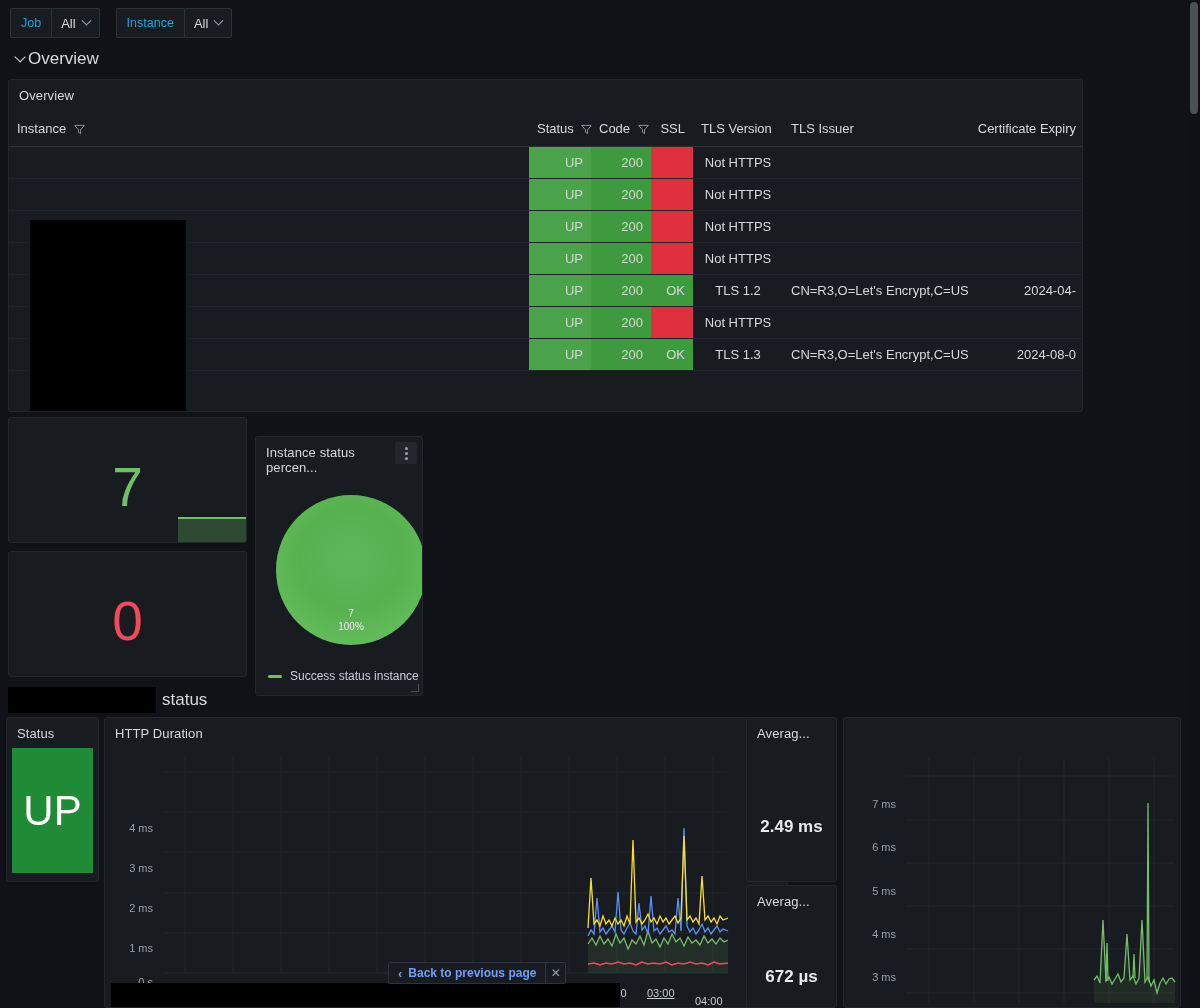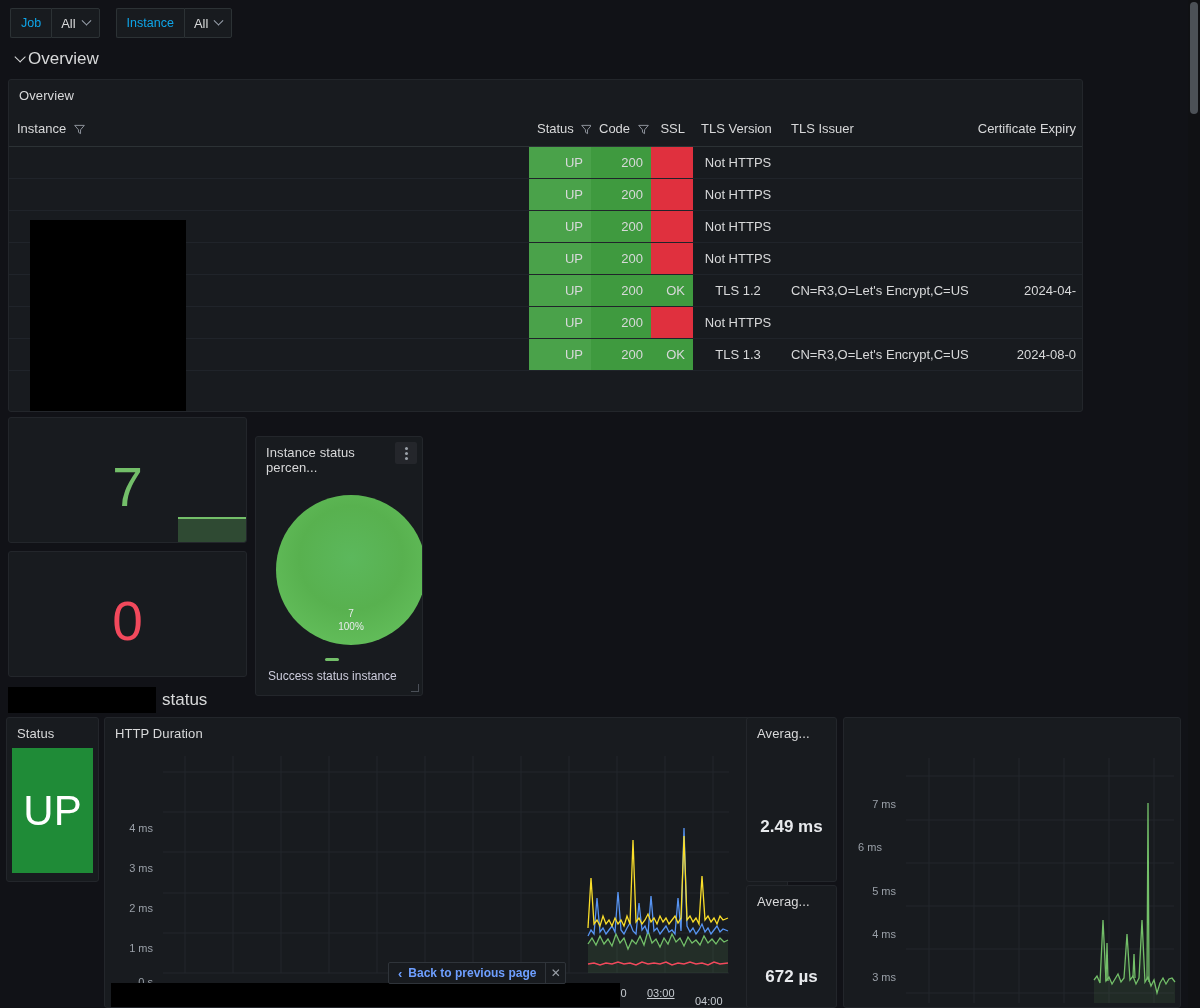--- a/index.html
+++ b/index.html
@@ -238,21 +238,21 @@
     <div class="panel-title" style="padding-right:30px;">Instance status percen...</div>
     <div class="panel-menu">
         <i></i>
         <i></i>
         <i></i>
       </div>
     <div class="pie" style="left:20px; top:58px; width:150px; height:150px;">
       <div class="pie-lbl" style="top:112px;">7</div>
       <div class="pie-lbl" style="top:125px;">100%</div>
     </div>
-    <div class="legend" style="left:12px; bottom:12px;flex-direction:column;">
+    <div class="legend" style="left:12px; bottom:12px;">
       <span class="swatch"></span>
       <span>Success status instance</span>
     </div>
     <div class="resize-grip"></div>
   </div>
 
   <div class="rowtitle" style="left:8px; top:687px;">
     <span class="redact" style="position:relative; display:inline-block; width:148px; height:26px; left:0; top:0;"></span>
     <span>status</span>
   </div>
@@ -355,21 +355,21 @@
           <line x1="265" y1="10" x2="265" y2="255"></line>
           <line x1="310" y1="10" x2="310" y2="255"></line>
         </g>
         <path d="M250,255 L250,232 L253,228 L256,235 L259,172 L262,233 L265,229 L268,236 L271,231 L274,226 L277,234 L280,230 L283,186 L286,232 L289,228 L292,236 L295,230 L298,172 L301,234 L304,229 L307,238 L310,232 L313,245 L316,235 L319,230 L322,236 L325,231 L328,230 L331,234 L331,255 Z" fill="#73bf69" fill-opacity="0.10"></path>
         <path d="M250,232 L253,228 L256,235 L259,172 L262,233 L265,229 L268,236 L271,231 L274,226 L277,234 L280,230 L283,186 L286,232 L289,228 L292,236 L295,230 L298,172 L301,234 L304,229 L307,238 L310,232 L313,245 L316,235 L319,230 L322,236 L325,231 L328,230 L331,234" fill="none" stroke="#73bf69" stroke-width="1.3"></path>
         <path d="M262,233 L263,195 L264,233" fill="none" stroke="#73bf69" stroke-width="1.3"></path>
         <path d="M289,228 L290,206 L291,230" fill="none" stroke="#73bf69" stroke-width="1.3"></path>
         <path d="M303,232 L304,55 L305,234" fill="none" stroke="#73bf69" stroke-width="1.3"></path>
       </svg>
       <div class="axis-lbl" style="left:0; top:50px;  width:52px;">7 ms</div>
-      <div class="axis-lbl" style="left:0; top:93px;  width:52px;text-align:center;">6 ms</div>
+      <div class="axis-lbl" style="left:0; top:93px;  width:52px;">6 ms</div>
       <div class="axis-lbl" style="left:0; top:137px; width:52px;">5 ms</div>
       <div class="axis-lbl" style="left:0; top:180px; width:52px;">4 ms</div>
       <div class="axis-lbl" style="left:0; top:223px; width:52px;">3 ms</div>
       
     </div>
   </div>
 
   <div class="backbar" style="left:388px; top:962px;">
     <div class="bb-main">
       <span class="bb-lt">‹</span>

